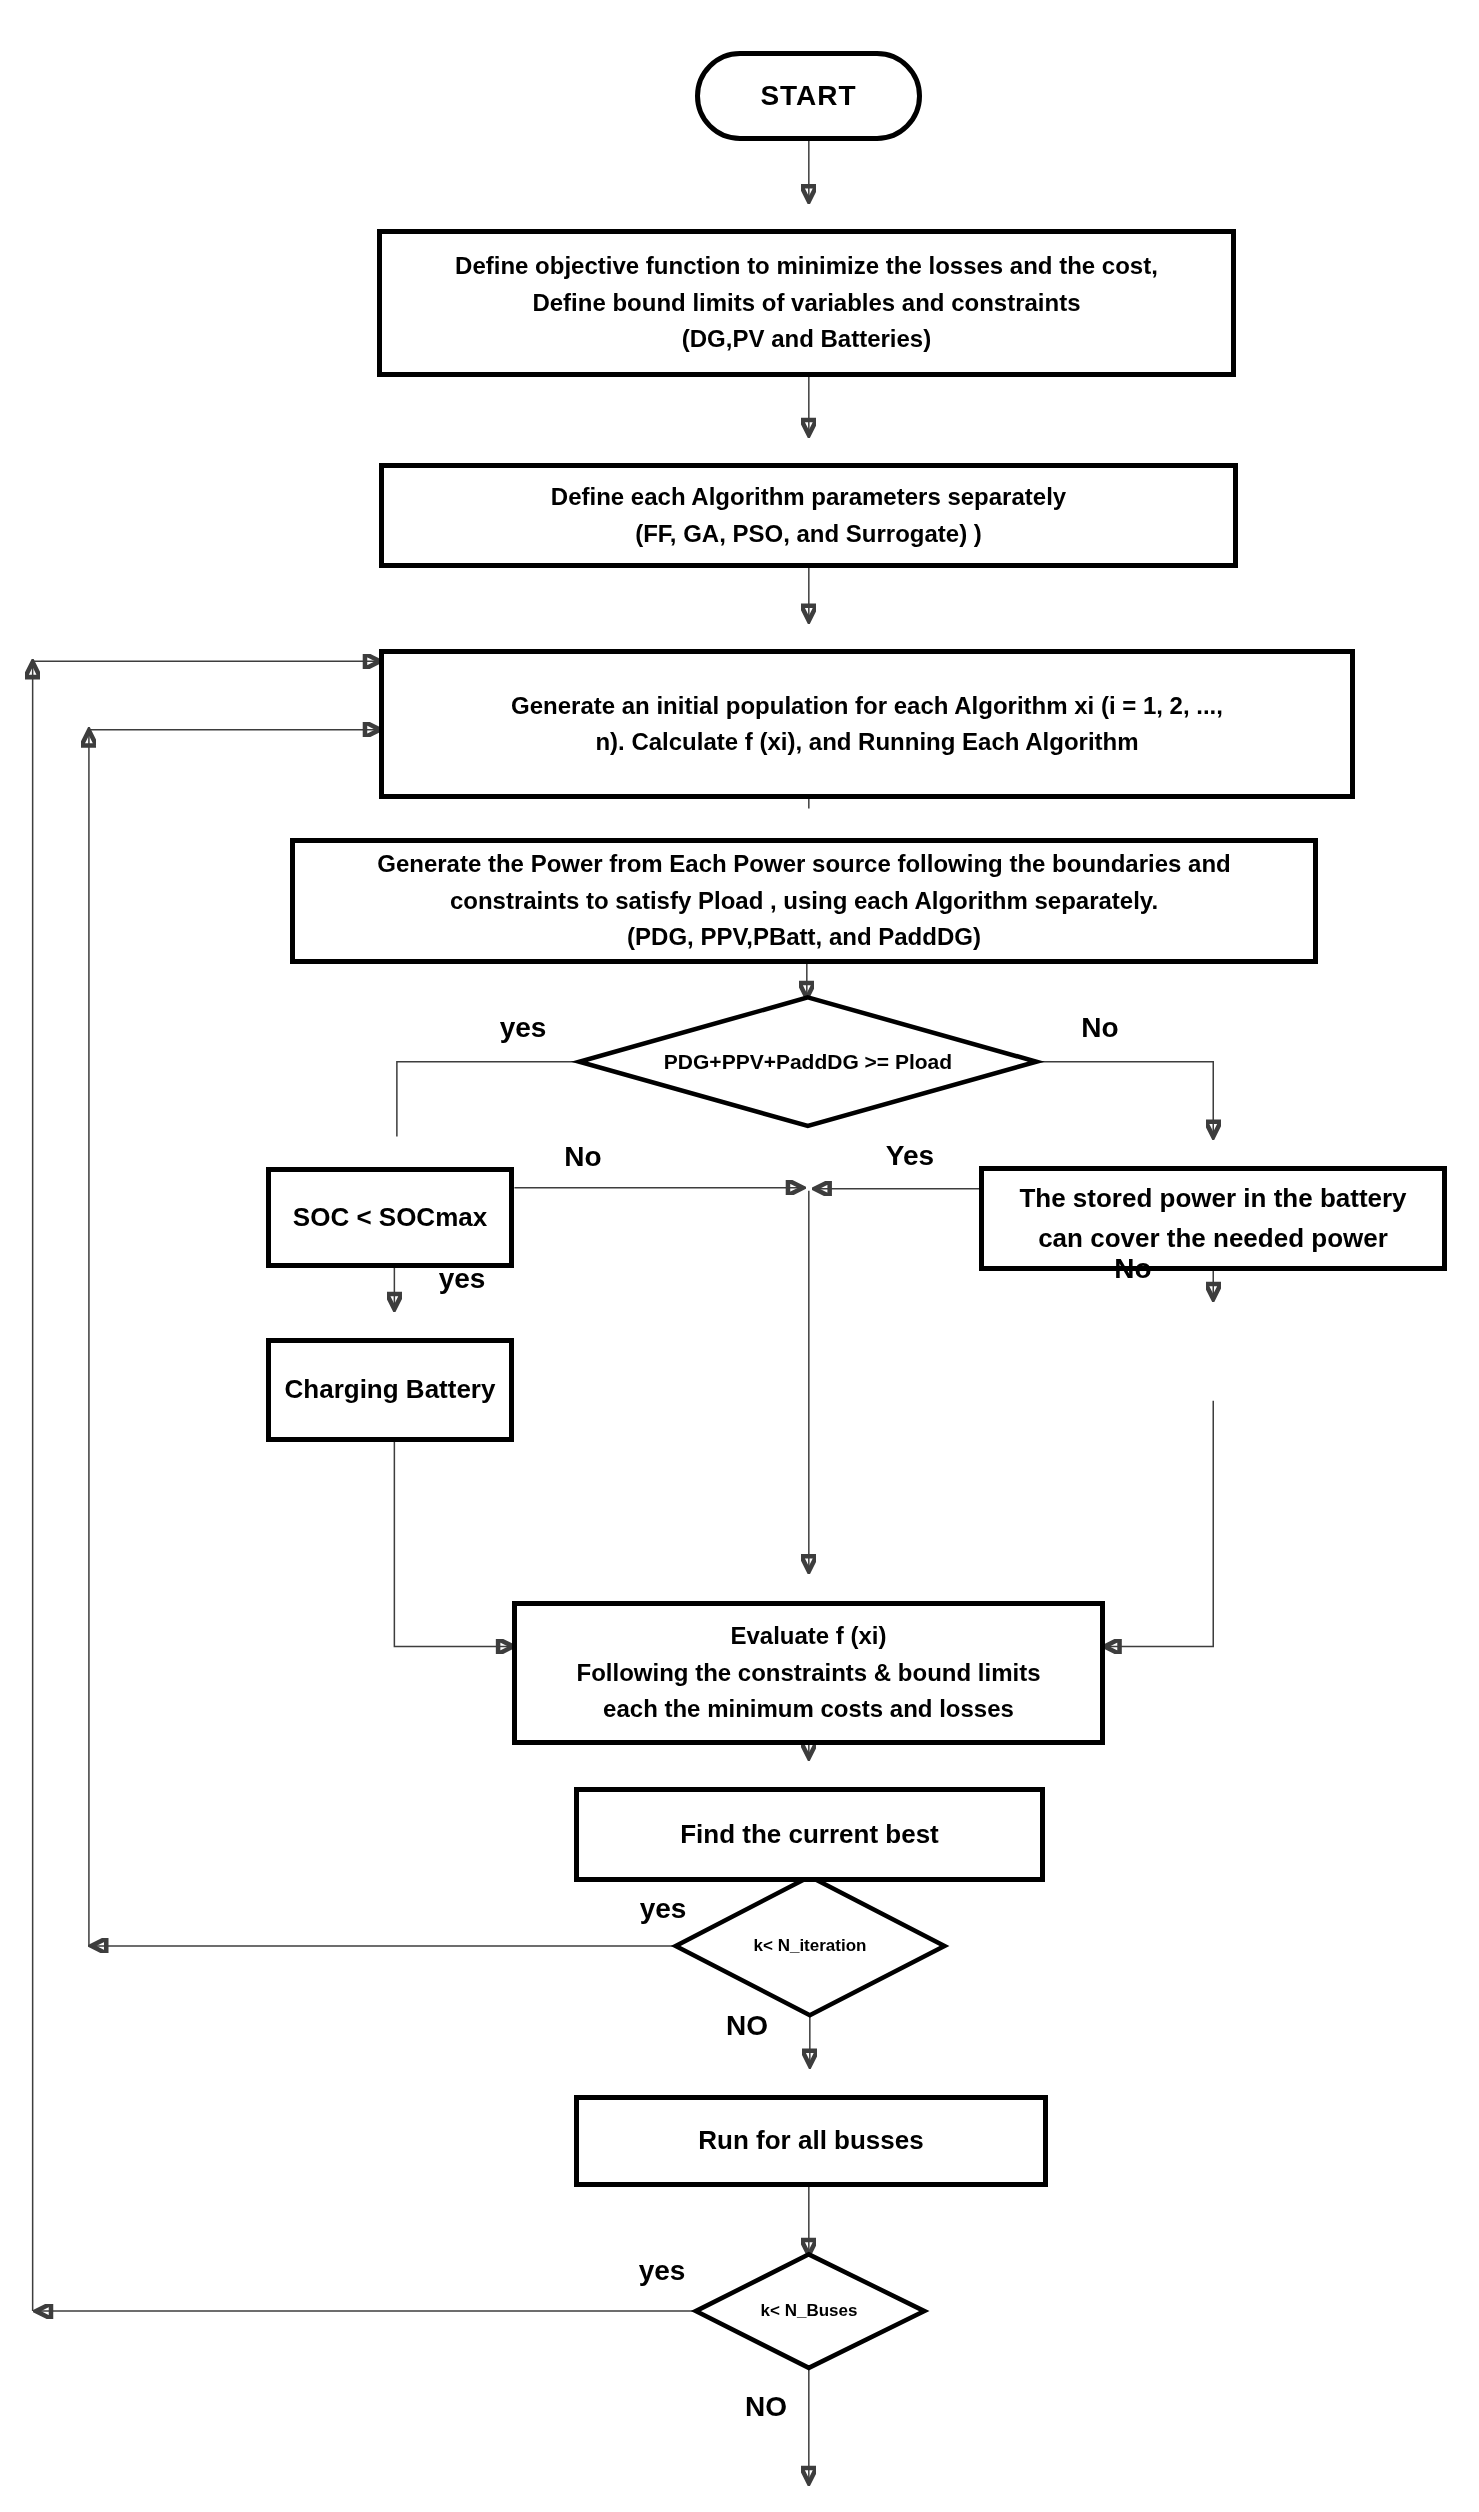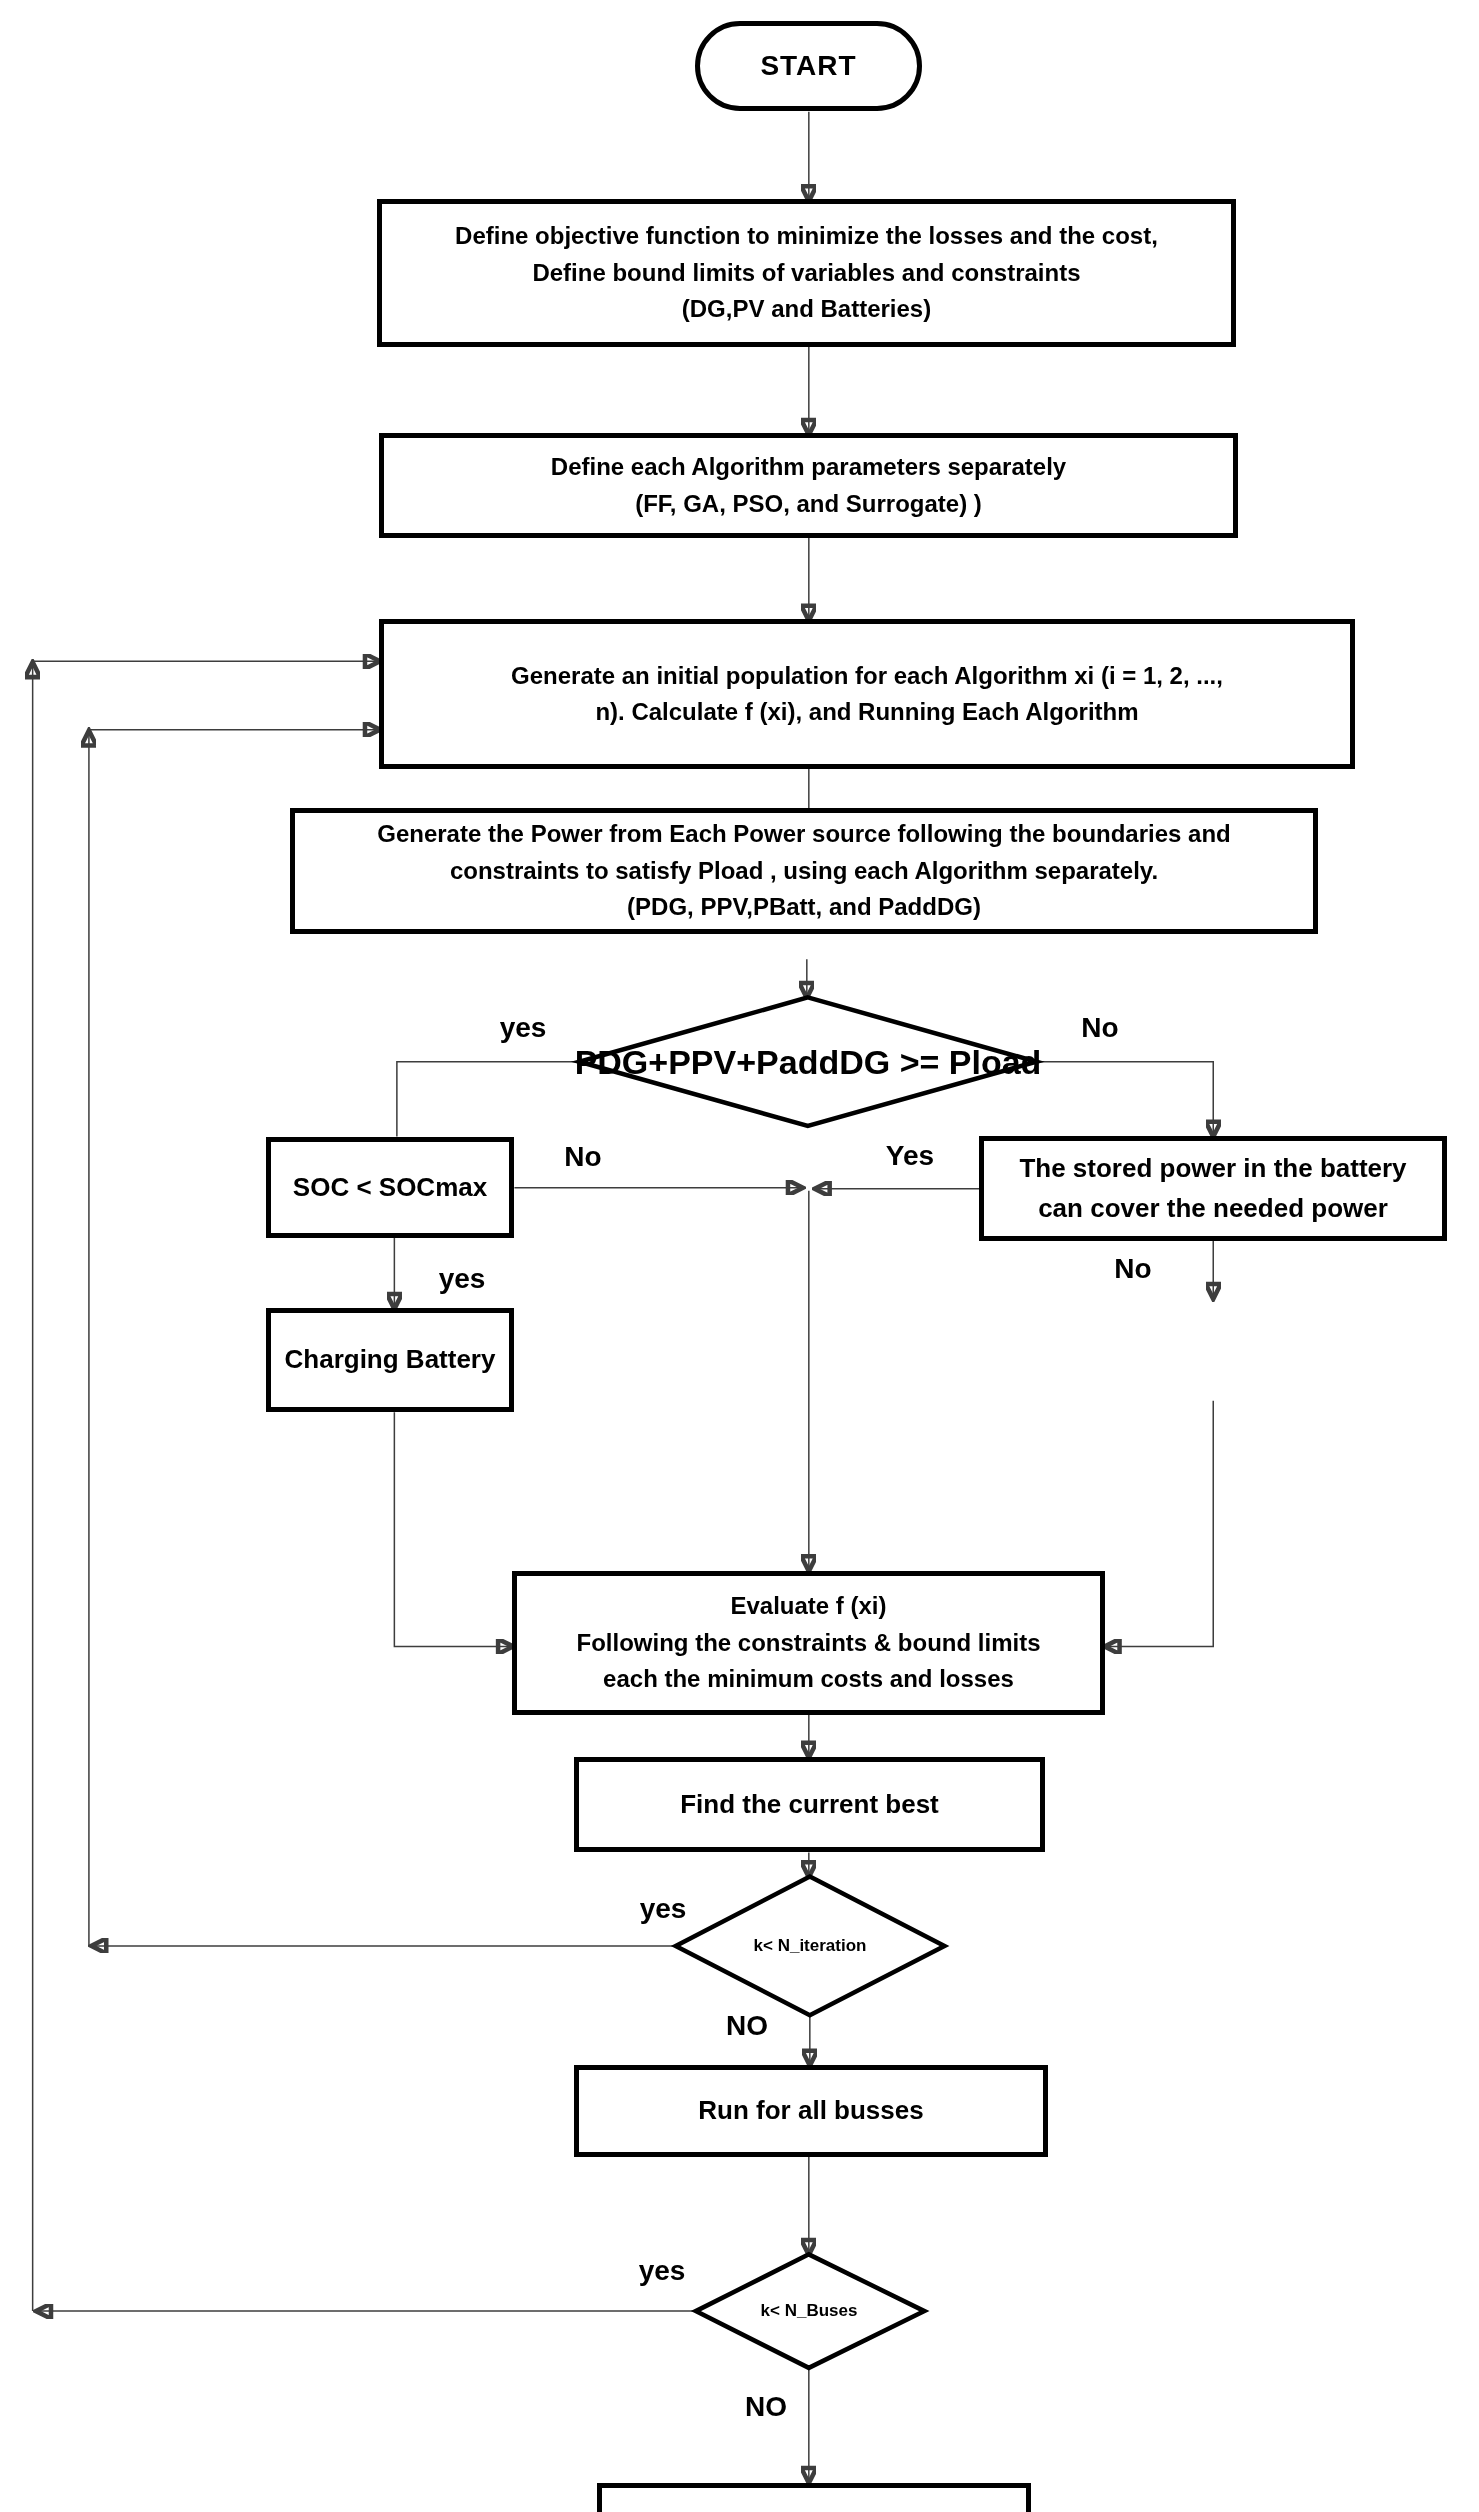--- a/index.html
+++ b/index.html
@@ -3,25 +3,25 @@
 <meta charset="utf-8">
 <style>
   html,body{margin:0;padding:0;background:#ffffff;}
   .canvas{position:relative;width:1479px;height:2776px;background:#ffffff;overflow:hidden;
           font-family:"Liberation Sans", sans-serif;color:#000;}
   .wires{position:absolute;left:0;top:0;width:1479px;height:2776px;}
   .wires path{fill:none;stroke:#3d3d3d;stroke-width:3;}
   .wires polygon{fill:#ffffff;stroke:#000000;stroke-width:9;stroke-linejoin:miter;}
   .node{position:absolute;box-sizing:border-box;background:#ffffff;border:5px solid #000;
         display:flex;flex-direction:column;align-items:center;justify-content:center;
-        text-align:center;font-weight:bold;font-size:24px;line-height:1.52;}
+        text-align:center;font-weight:bold;font-size:24px;line-height:1.52;margin-top:30px;}
   .node .ln{white-space:nowrap;}
   .stadium{border-radius:46px;font-size:28px;letter-spacing:1px;}
   .small{font-size:26px;}
-  .dlabel{position:absolute;transform:translate(-50%,-50%);font-weight:bold;font-size:34px;
+  .dlabel{position:absolute;transform:translate(-50%,-50%);font-weight:bold;font-size:21px;
           white-space:nowrap;text-align:center;}
   .elabel{position:absolute;transform:translate(-50%,-50%);font-weight:bold;font-size:28px;
           white-space:nowrap;}
   .dsm{font-size:17px;}
 </style>
 </head>
 <body>
 
 <div class="canvas">
 

